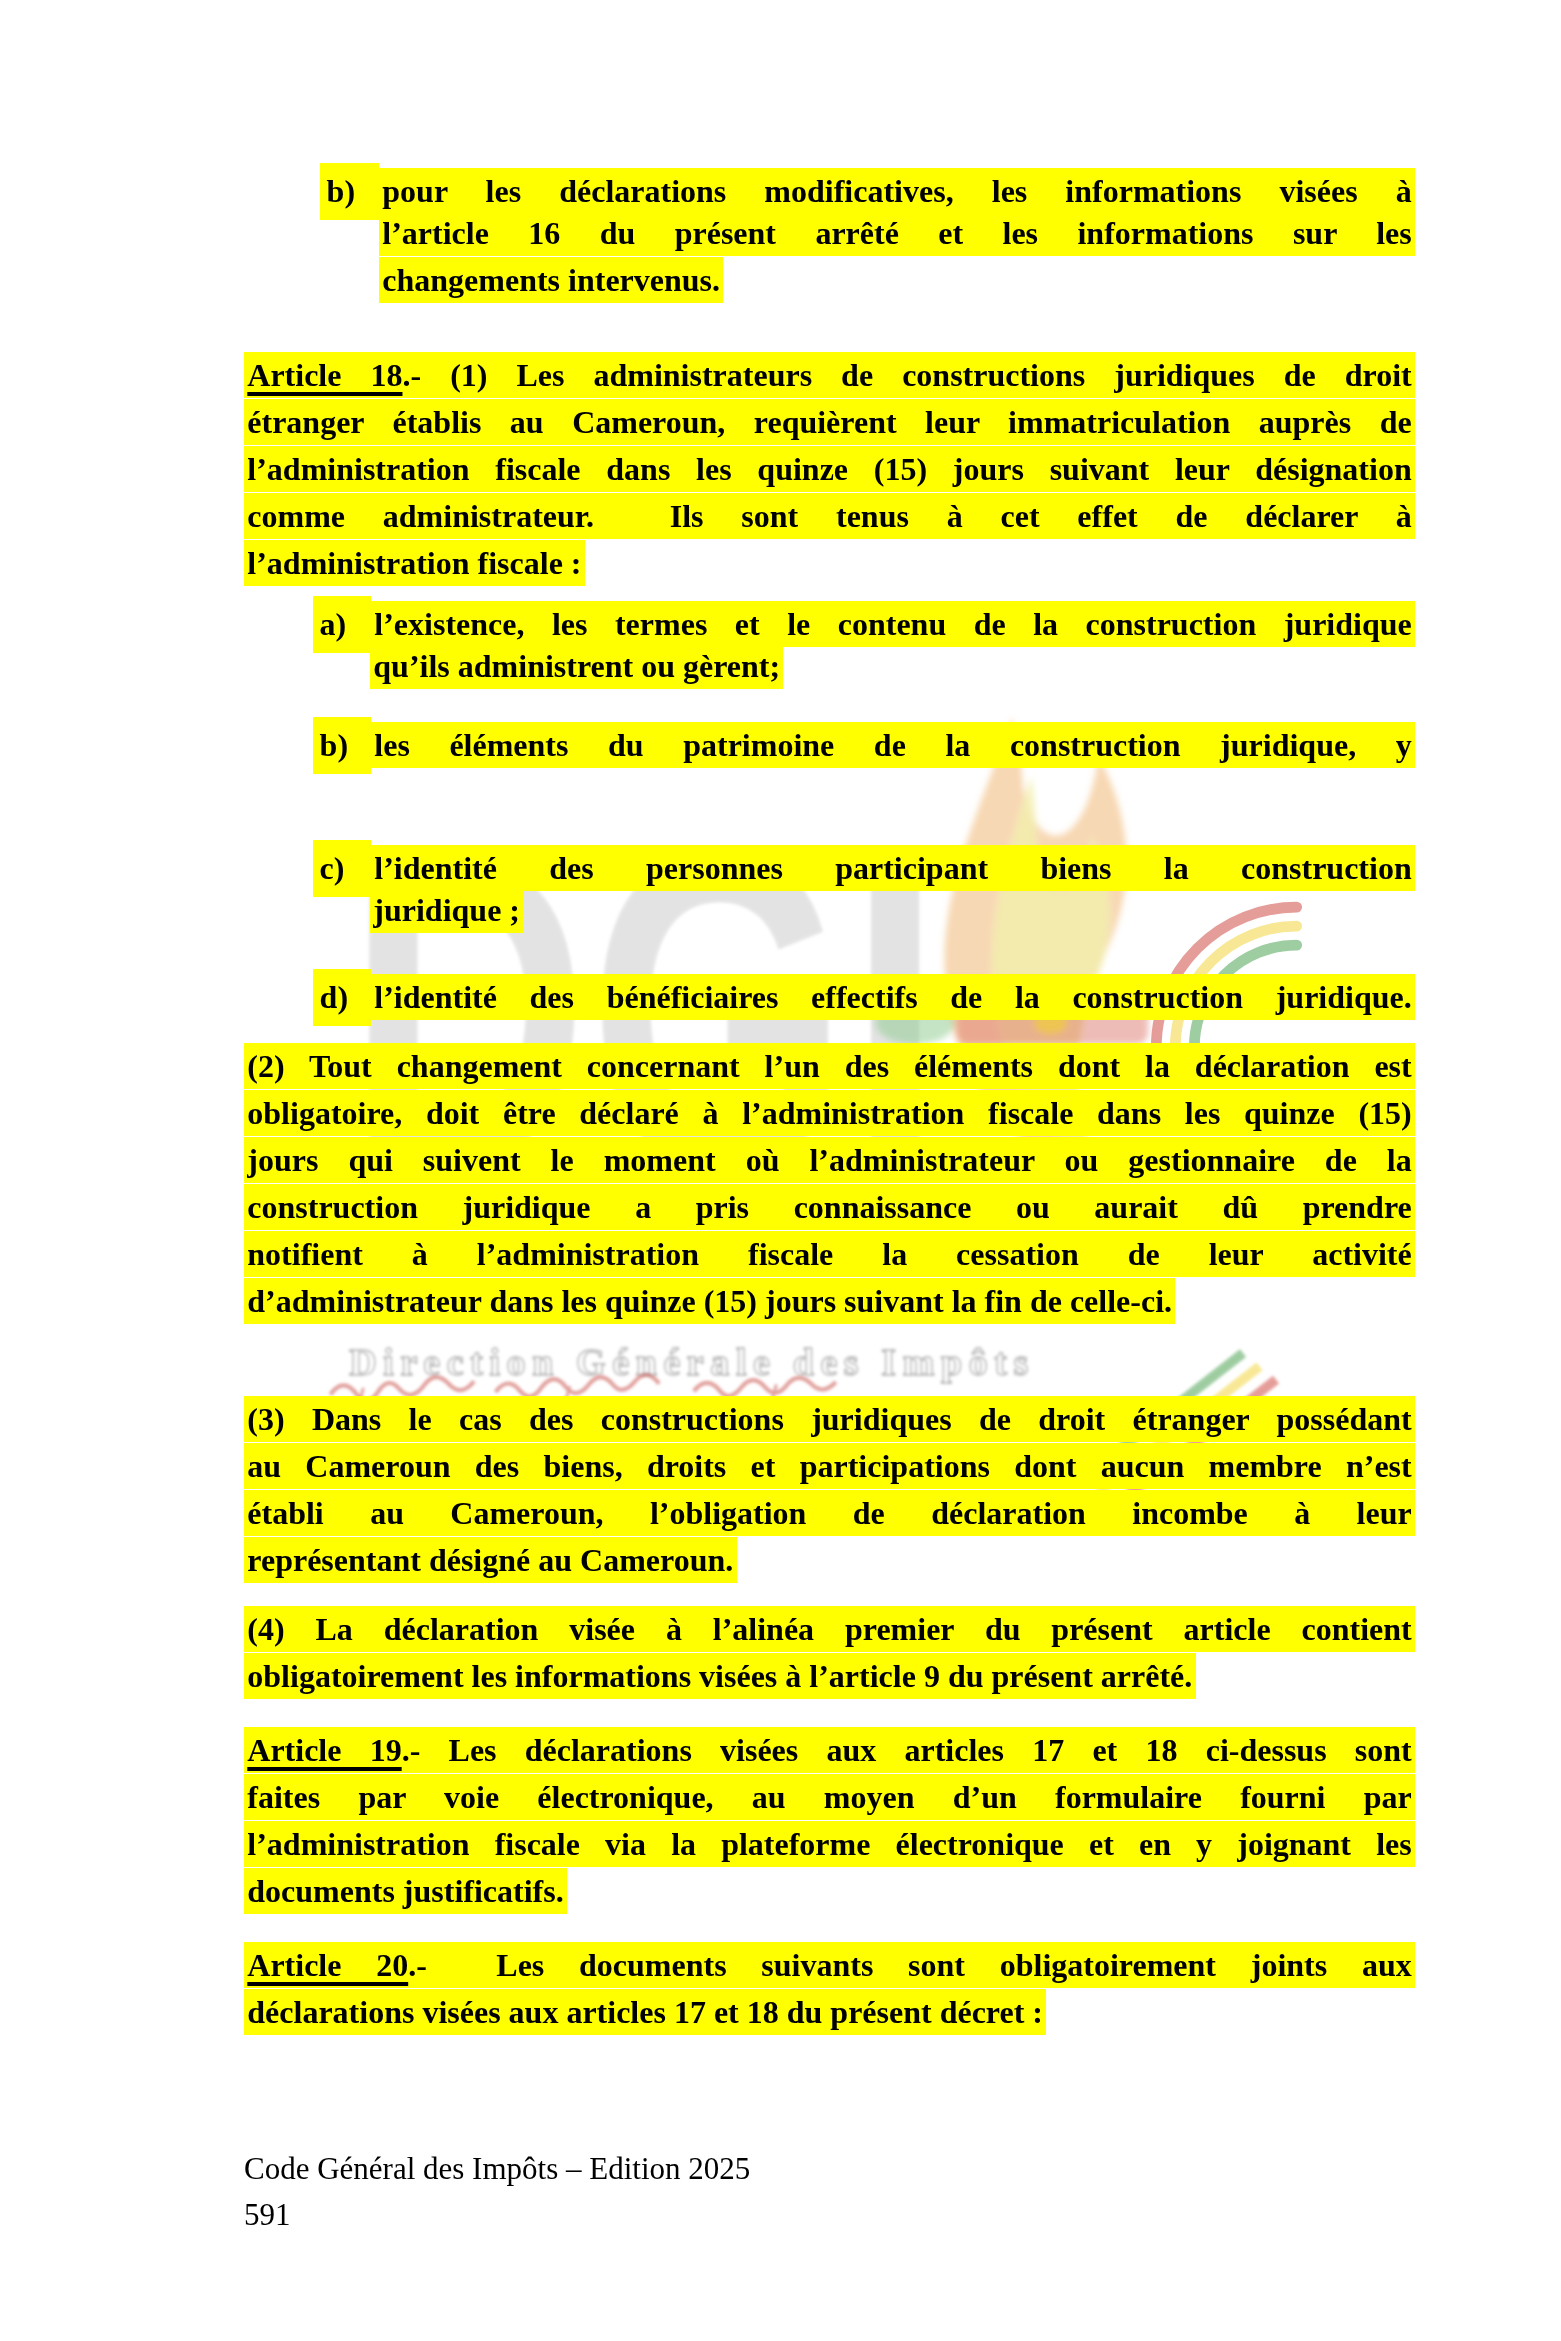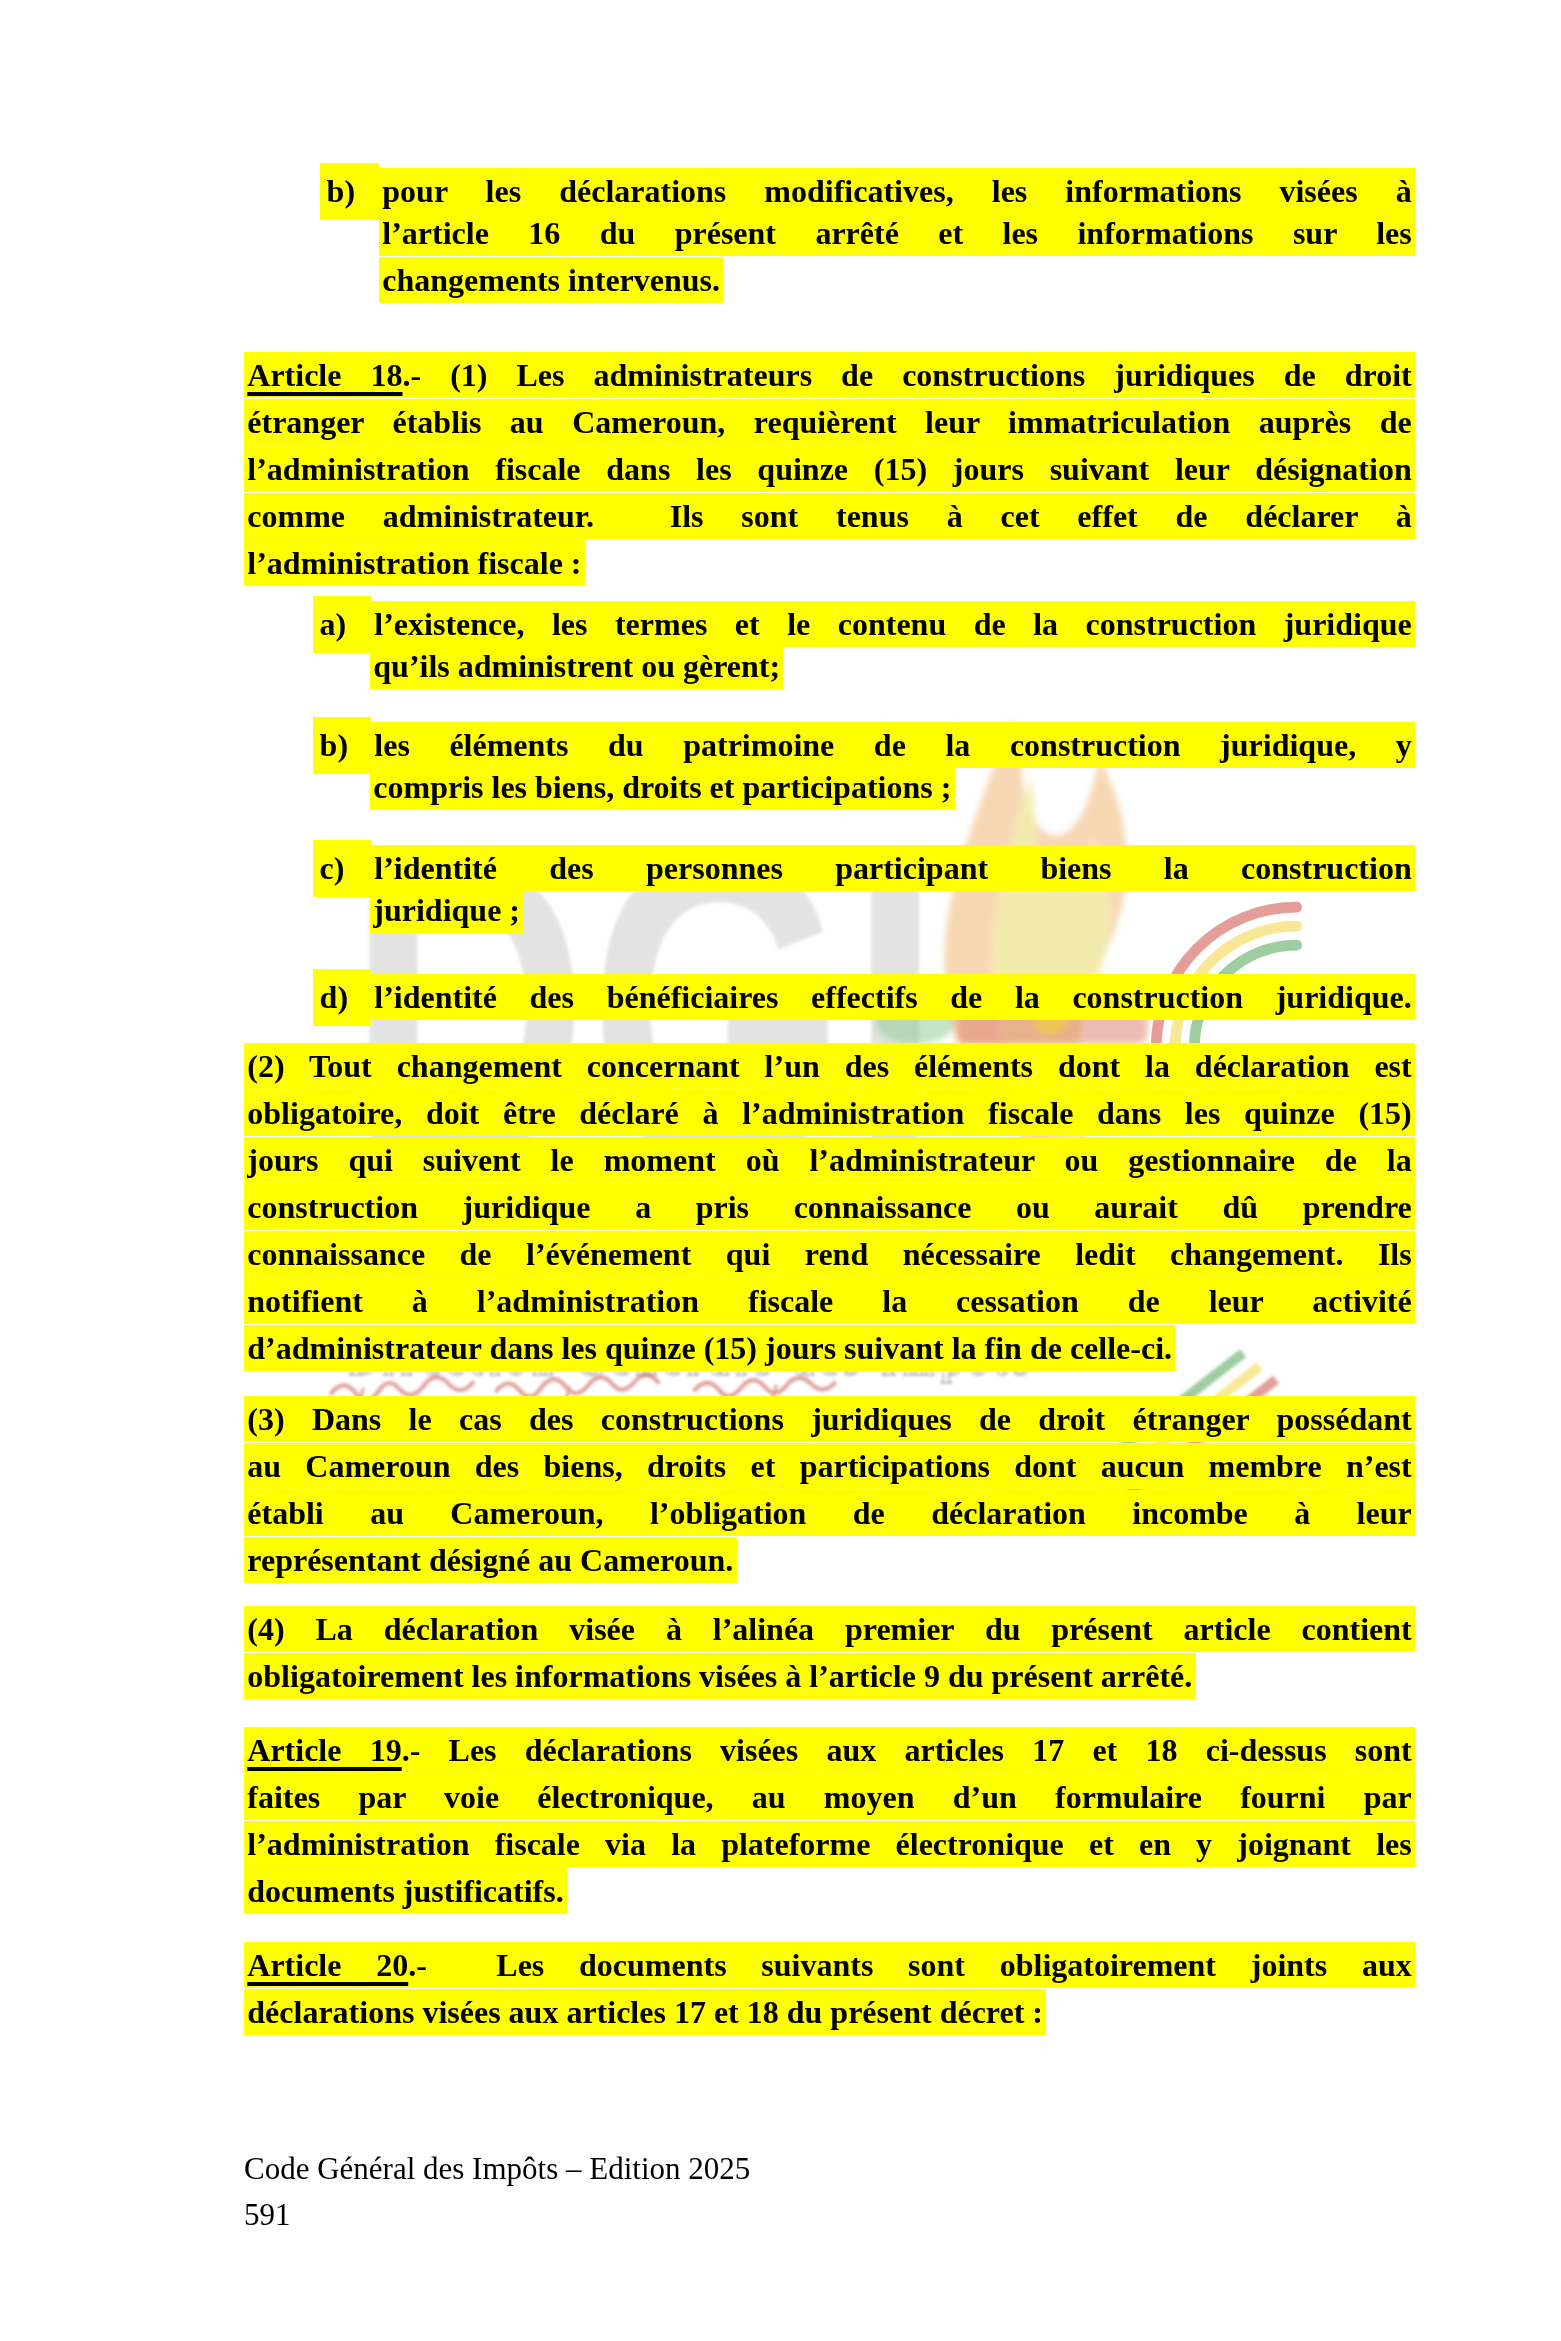--- a/index.html
+++ b/index.html
@@ -97,35 +97,33 @@
         <div class="line j"><span class="hl">l’administration fiscale dans les quinze (15) jours suivant leur désignation</span></div>
         <div class="line j"><span class="hl">comme administrateur.&nbsp; Ils sont tenus à cet effet de déclarer à</span></div>
         <div class="line"><span class="hl">l’administration fiscale :</span></div>
       </div>
       <div class="block" style="top: 596px;">
         <div class="line j"><span class="mk" style="margin-left: 69px; width: 58px;">a)</span><span class="hl">l’existence, les termes et le contenu de la construction juridique</span></div>
         <div class="line" style="padding-left: 126px;"><span class="hl">qu’ils administrent ou gèrent;</span></div>
       </div>
       <div class="block" style="top: 717px;">
         <div class="line j"><span class="mk" style="margin-left: 69px; width: 58px;">b)</span><span class="hl">les éléments du patrimoine de la construction juridique, y</span></div>
-        <div class="line" style="padding-left: 126px;"><span class="hl">compris les biens, droits et participations ;</span></div>
       </div>
       <div class="block" style="top: 840px;">
         <div class="line j"><span class="mk" style="margin-left: 69px; width: 58px;">c)</span><span class="hl">l’identité des personnes participant biens la construction</span></div>
         <div class="line" style="padding-left: 126px;"><span class="hl">juridique ;</span></div>
       </div>
       <div class="block" style="top: 969px;">
         <div class="line j"><span class="mk" style="margin-left: 69px; width: 58px;">d)</span><span class="hl">l’identité des bénéficiaires effectifs de la construction juridique.</span></div>
       </div>
       <div class="block" style="top: 1043px;">
         <div class="line j"><span class="hl">(2) Tout changement concernant l’un des éléments dont la déclaration est</span></div>
         <div class="line j"><span class="hl">obligatoire, doit être déclaré à l’administration fiscale dans les quinze (15)</span></div>
         <div class="line j"><span class="hl">jours qui suivent le moment où l’administrateur ou gestionnaire de la</span></div>
         <div class="line j"><span class="hl">construction juridique a pris connaissance ou aurait dû prendre</span></div>
-        <div class="line j"><span class="hl">connaissance de l’événement qui rend nécessaire ledit changement. Ils</span></div>
         <div class="line j"><span class="hl">notifient à l’administration fiscale la cessation de leur activité</span></div>
         <div class="line"><span class="hl">d’administrateur dans les quinze (15) jours suivant la fin de celle-ci.</span></div>
       </div>
       <div class="block" style="top: 1396px;">
         <div class="line j"><span class="hl">(3) Dans le cas des constructions juridiques de droit étranger possédant</span></div>
         <div class="line j"><span class="hl">au Cameroun des biens, droits et participations dont aucun membre n’est</span></div>
         <div class="line j"><span class="hl">établi au Cameroun, l’obligation de déclaration incombe à leur</span></div>
         <div class="line"><span class="hl">représentant désigné au Cameroun.</span></div>
       </div>
       <div class="block" style="top: 1606px;">

